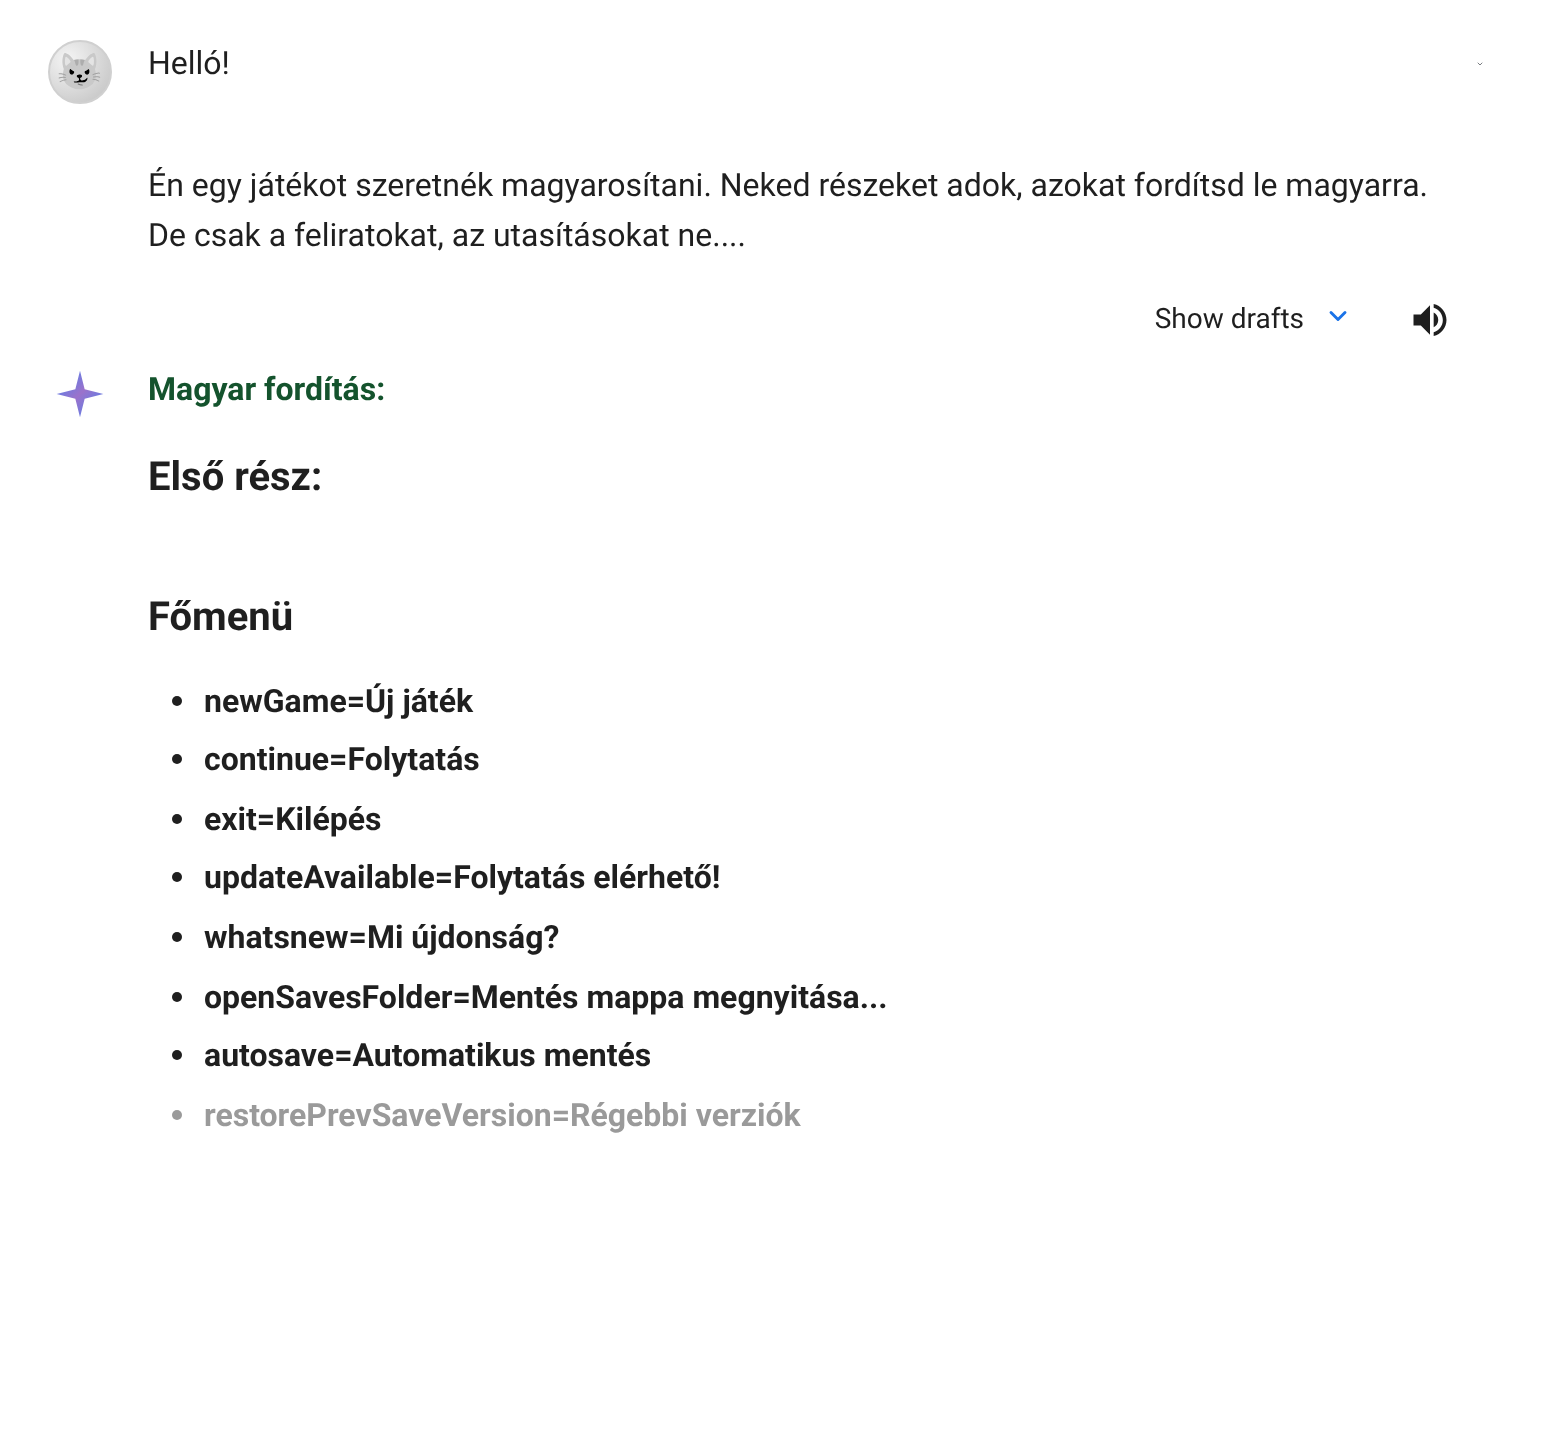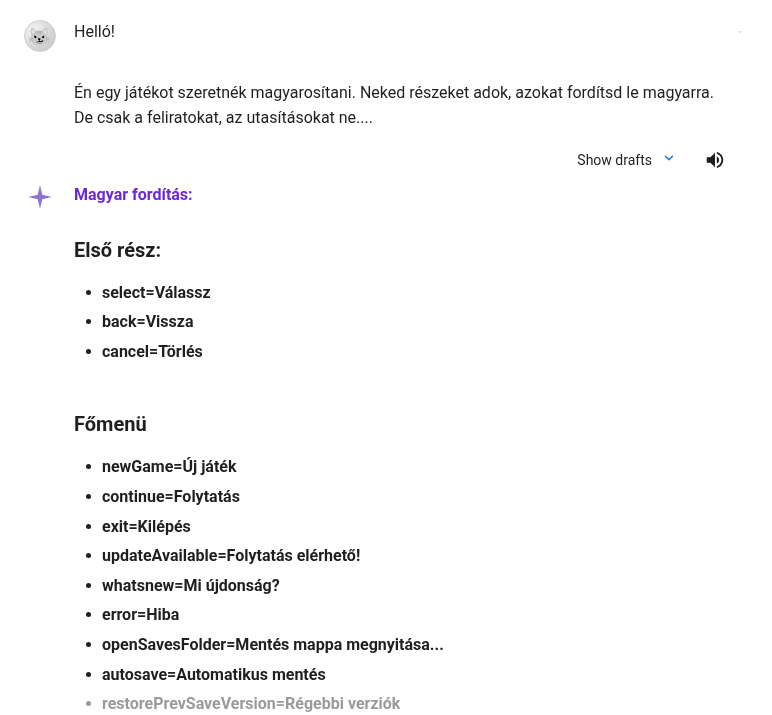--- a/index.html
+++ b/index.html
@@ -109,22 +109,22 @@
       position: relative;
       top: 0px;
     }
     .ai-body {
       flex: 1;
       padding-top: 4px;
     }
     .heading {
       font-size: 16px;
       font-weight: 700;
-      margin-bottom: 34px;
-      color: #6d28d9;
+      margin-bottom: 22px;
+      color: #14532d;
     }
     .subheading {
       font-size: 20px;
       font-weight: 700;
       margin-bottom: 16px;
       margin-top: 0;
       color: #1f1f1f;
     }
     .subheading.spaced {
       margin-top: 46px;
@@ -206,33 +206,27 @@
             <stop offset="100%" stop-color="#4285f4"></stop>
           </linearGradient>
         </defs>
         <path fill="url(#g1)" d="M12 2 L14 10 L22 12 L14 14 L12 22 L10 14 L2 12 L10 10 Z"></path>
       </svg>
     </div>
     <div class="ai-body">
       <div class="heading">Magyar fordítás:</div>
 
       <div class="subheading">Első rész:</div>
-      <ul>
-        <li>select=Válassz</li>
-        <li>back=Vissza</li>
-        <li>cancel=Törlés</li>
-      </ul>
 
       <div class="subheading spaced">Főmenü</div>
       <ul>
         <li>newGame=Új játék</li>
         <li>continue=Folytatás</li>
         <li>exit=Kilépés</li>
         <li>updateAvailable=Folytatás elérhető!</li>
         <li>whatsnew=Mi újdonság?</li>
-        <li>error=Hiba</li>
         <li>openSavesFolder=Mentés mappa megnyitása...</li>
         <li>autosave=Automatikus mentés</li>
         <li class="faded">restorePrevSaveVersion=Régebbi verziók</li>
       </ul>
     </div>
   </div>
 </div>
 
 </body></html>

